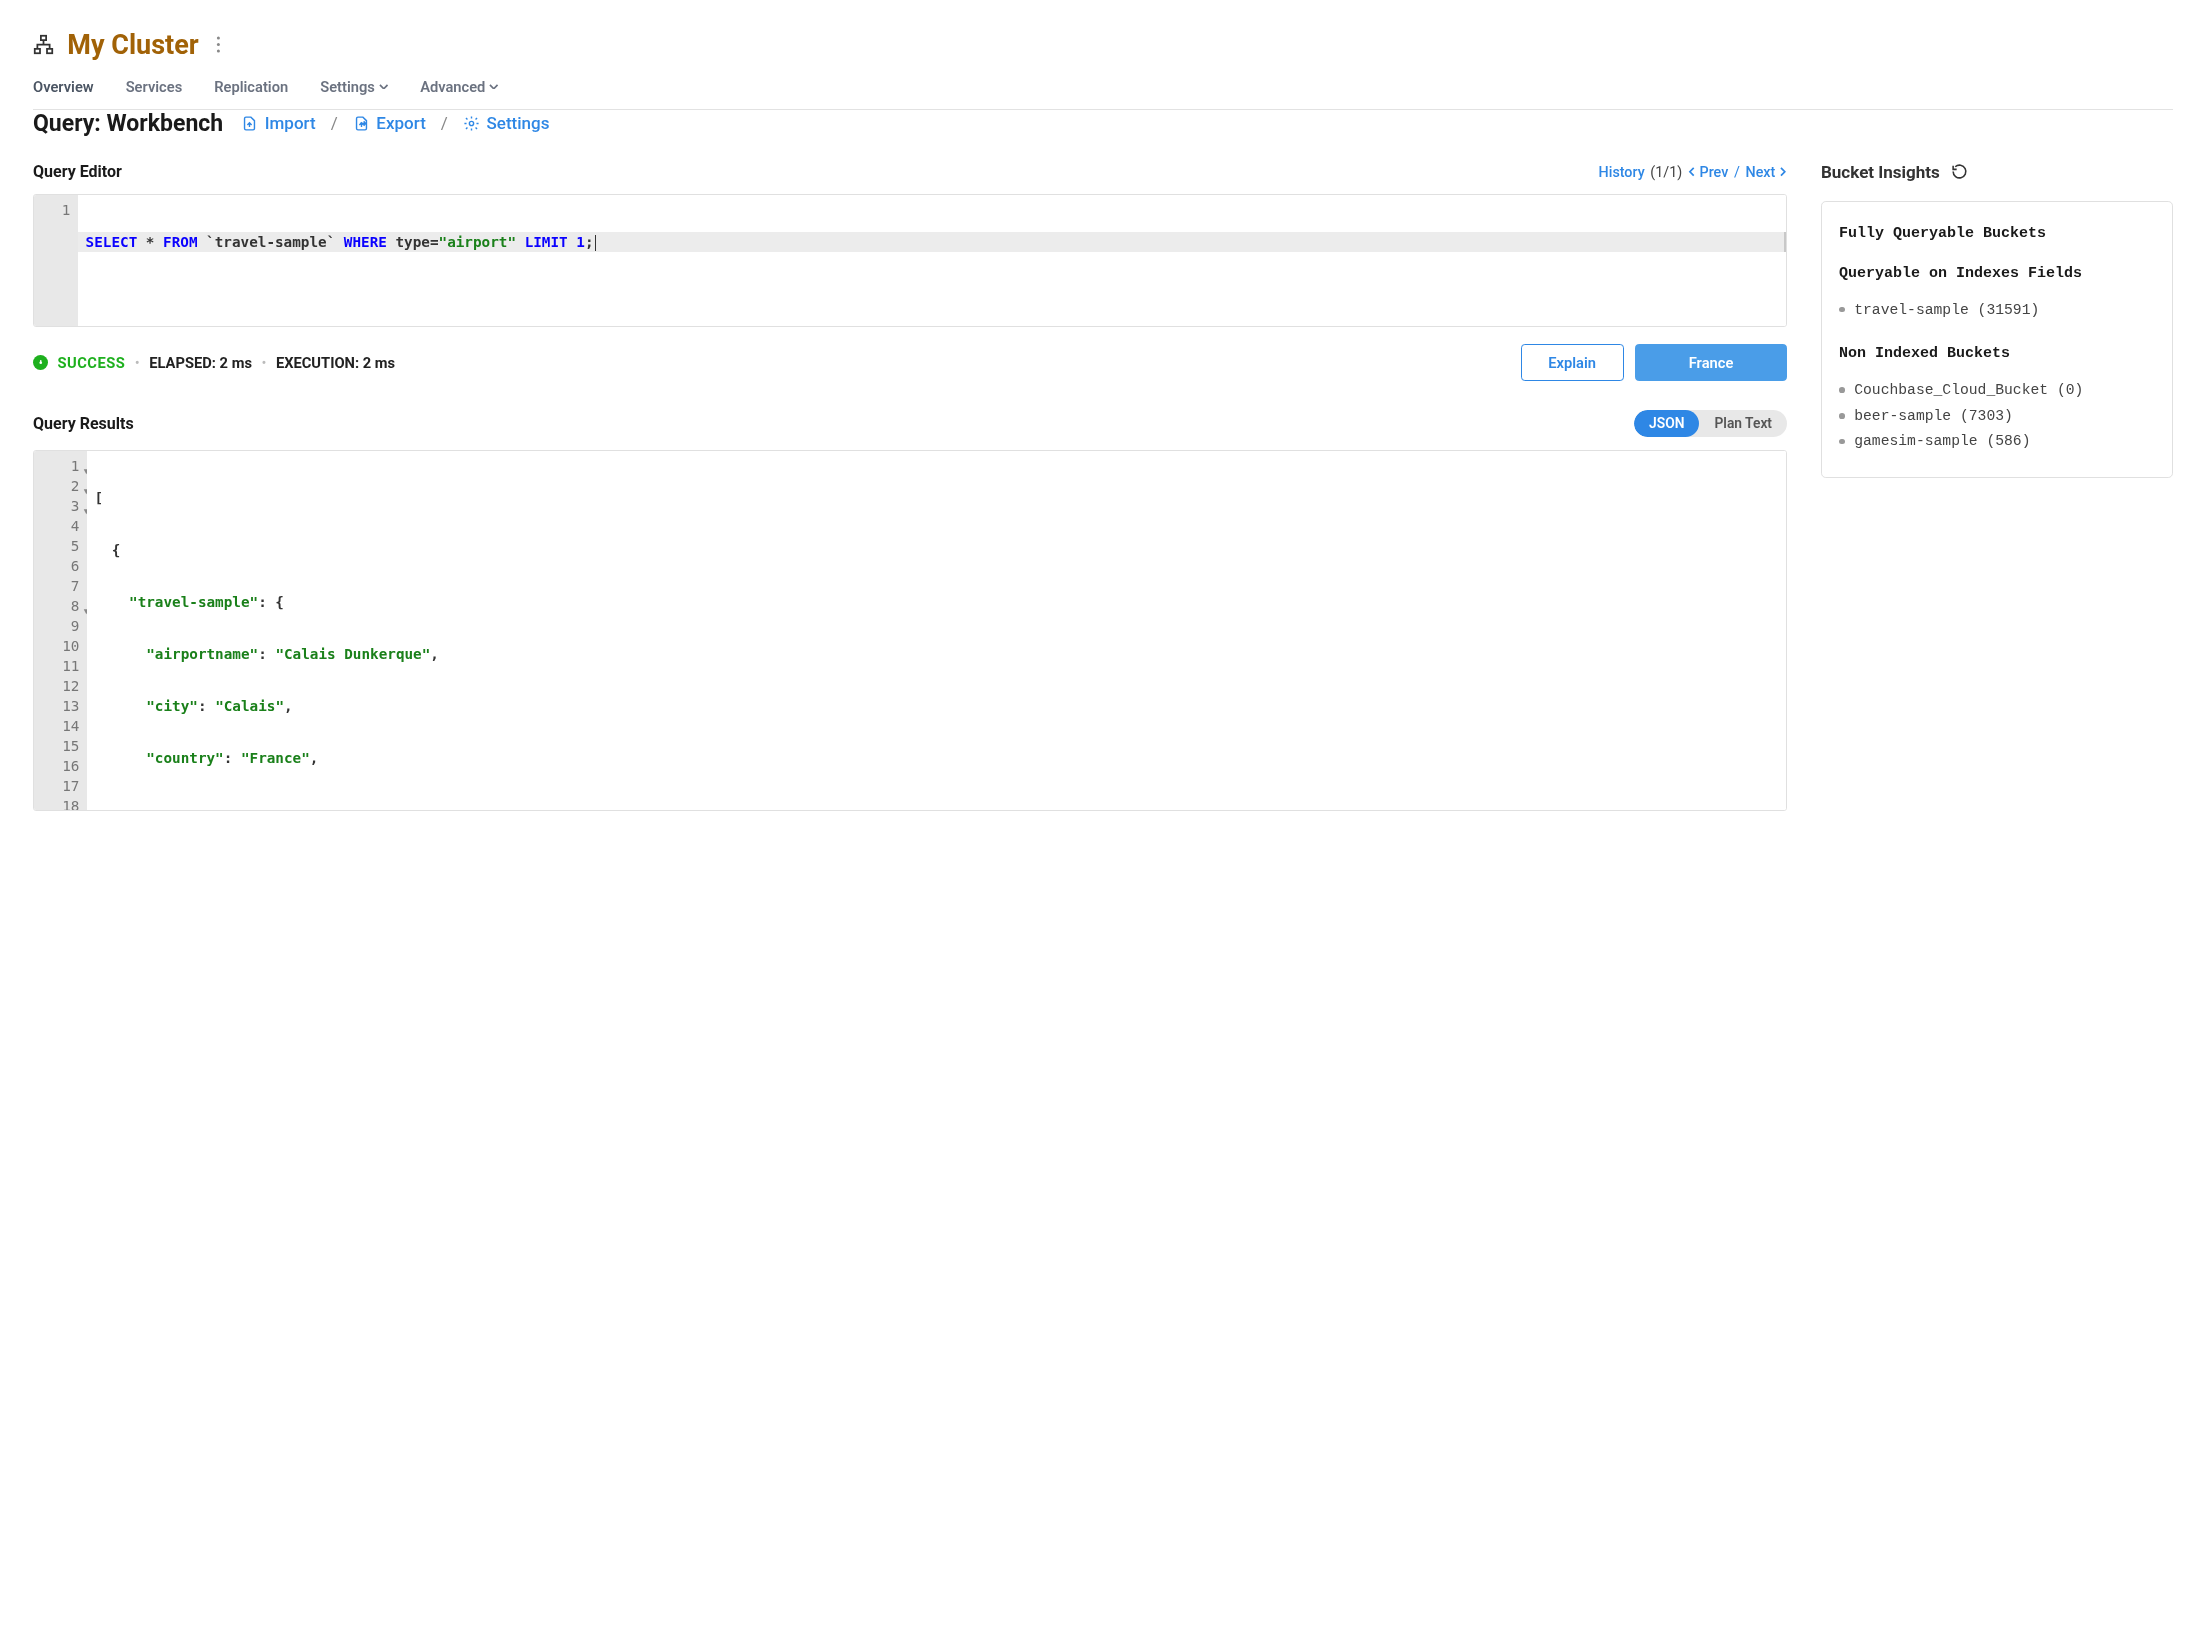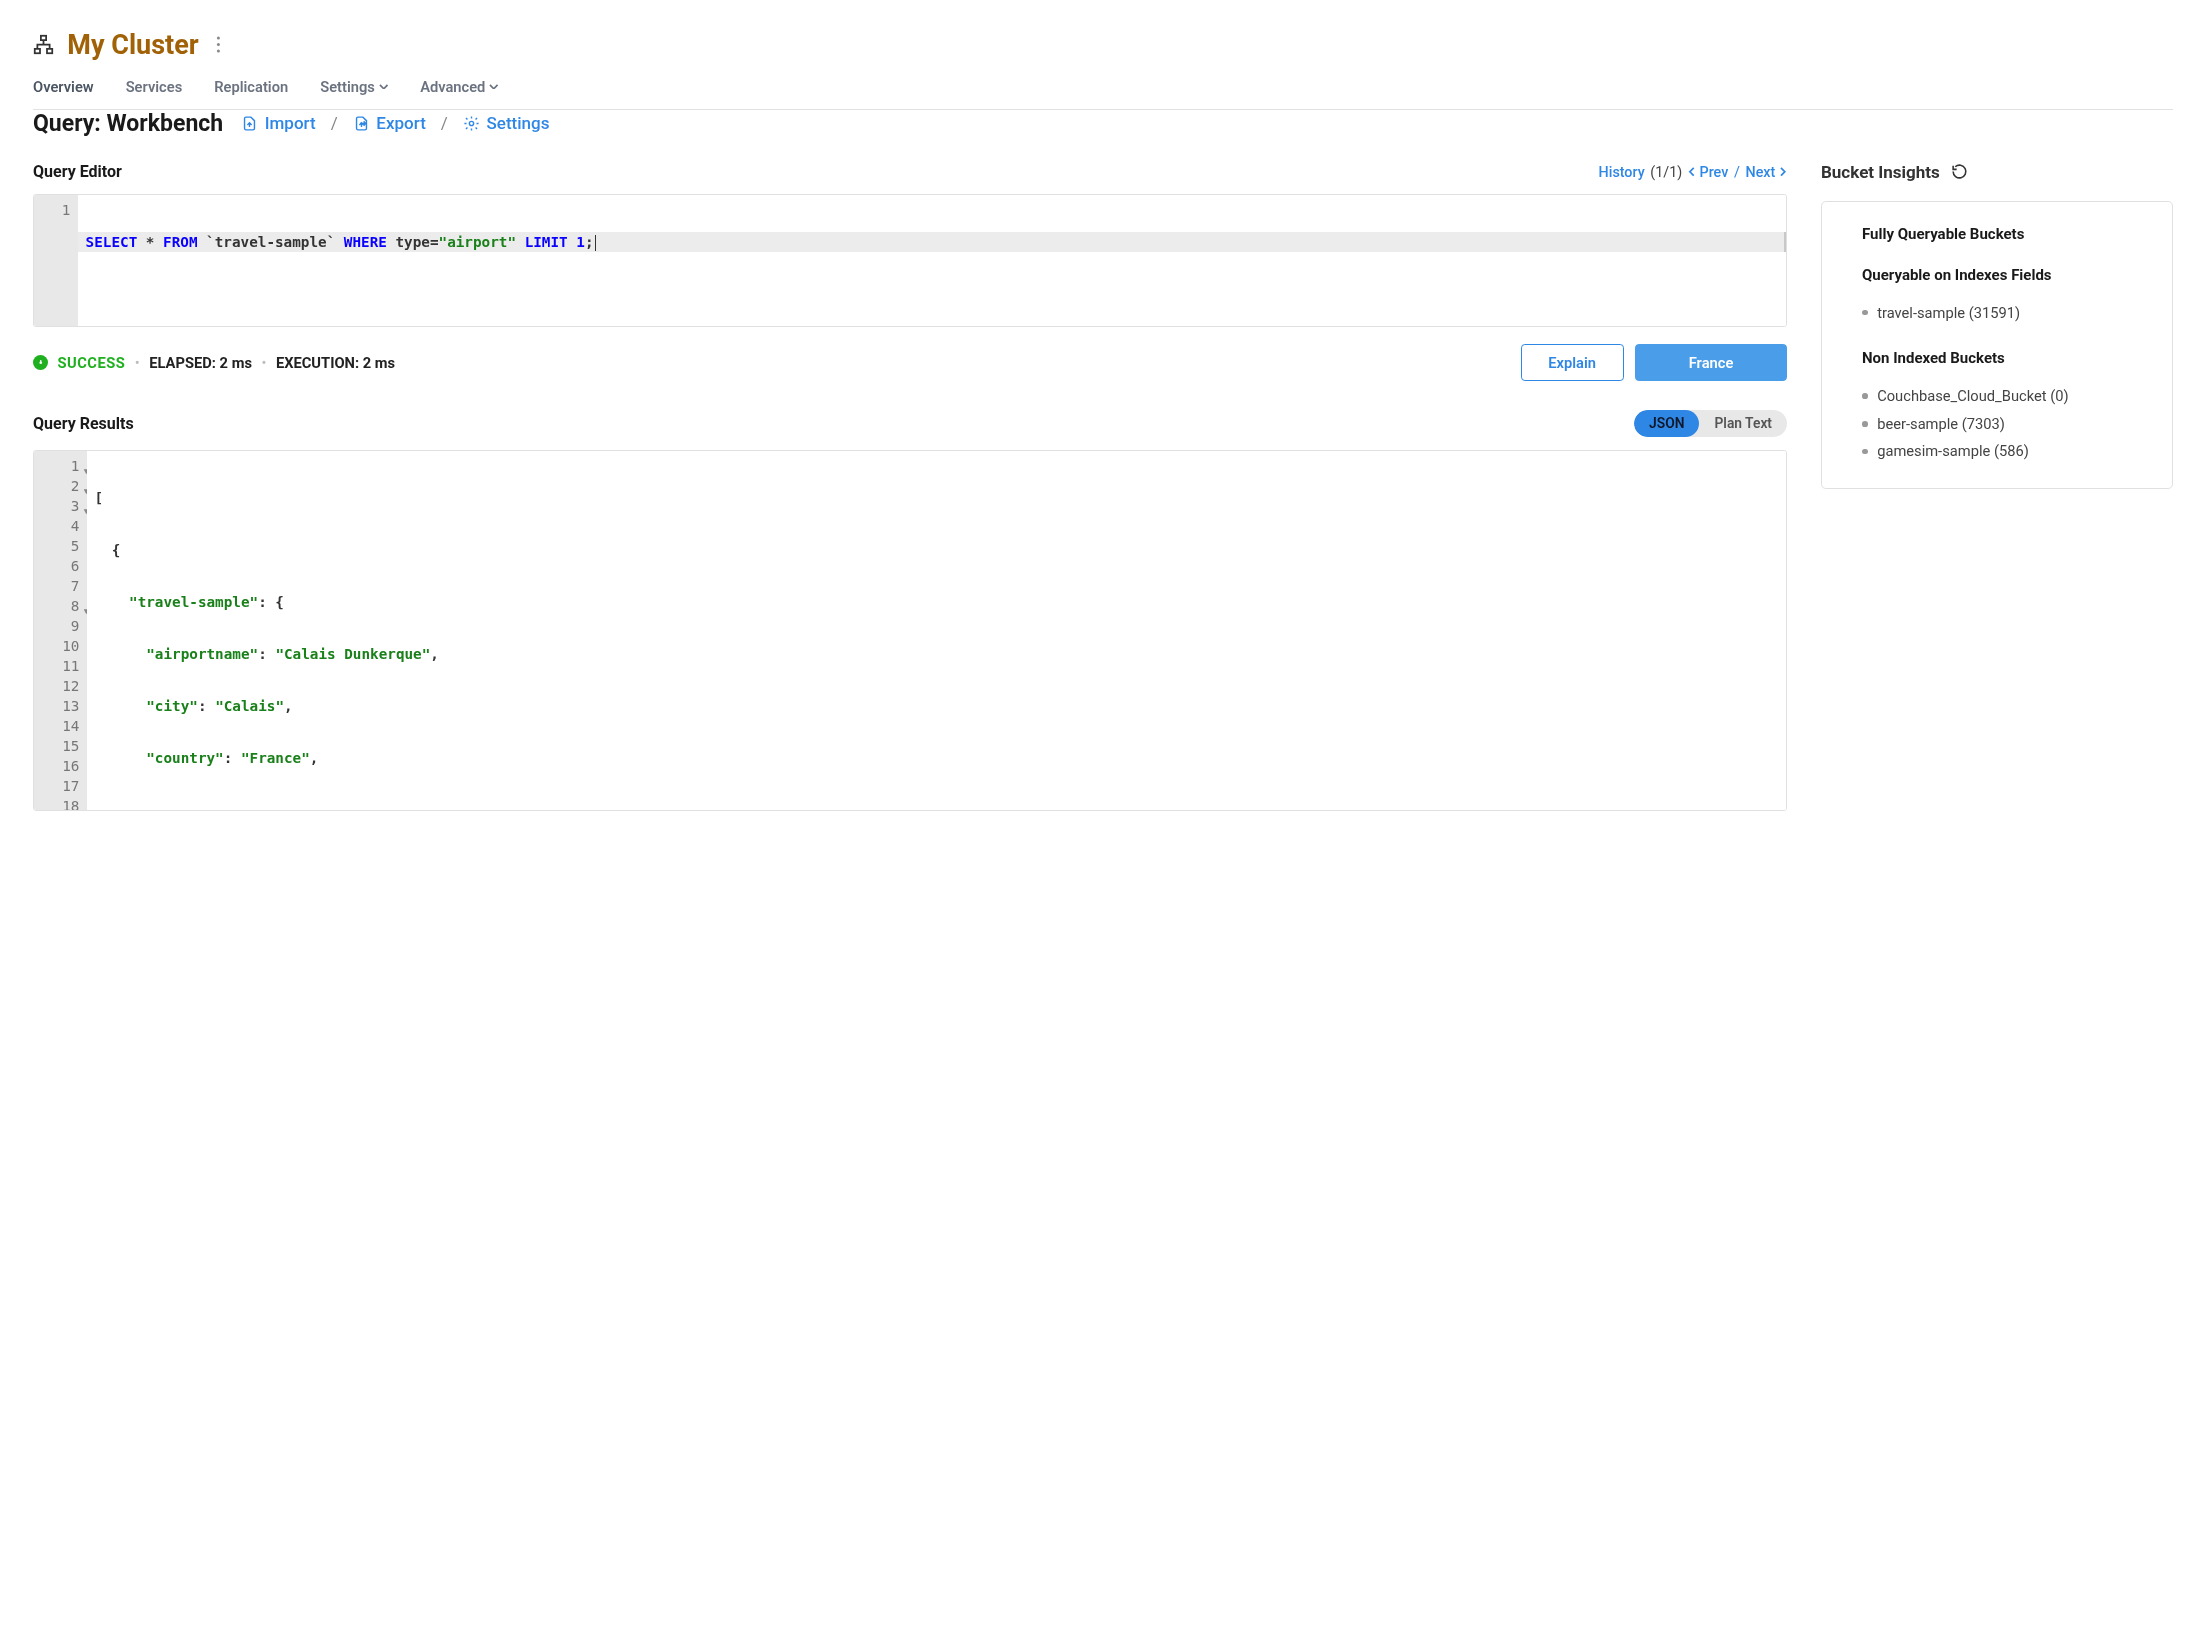--- a/index.html
+++ b/index.html
@@ -52,31 +52,31 @@
 .status-success { color: #1eb01e; font-weight: 700; letter-spacing: 0.5px; }
 .status-dot { color: #bbb; }
 .status-metric-label { font-weight: 700; color: #222; }
 .status-right { display: flex; gap: 11.4px; }
 .btn { padding: 8.6px 0; min-width: 103px; text-align: center; border-radius: 3.8px; font-size: 14.7px; font-weight: 600; cursor: pointer; border: 1px solid transparent; }
 .btn-outline { color: #2e87e5; border-color: #2e87e5; background: #fff; }
 .btn-primary { color: #fff; background: #4a9de8; border-color: #4a9de8; min-width: 152px; }
 .results-header-row { display: flex; justify-content: space-between; align-items: center; margin-bottom: 13.3px; }
 .segmented { display: flex; background: #e8e8e8; border-radius: 15px; overflow: hidden; }
 .seg-item { padding: 5.7px 15px; font-size: 13.8px; font-weight: 600; color: #555; cursor: pointer; }
-.seg-item.active { background: #2e87e5; color: #0f172a; border-radius: 15px; text-align: right; }
+.seg-item.active { background: #2e87e5; color: #ffffff; border-radius: 15px; text-align: right; }
 .results-box { border: 1px solid #e0e0e0; border-radius: 2.9px; display: flex; height: 361px; overflow: hidden; }
 .results-box .gutter { width: 53px; }
 .results-box .gutter div { position: relative; }
 .fold-caret { position: absolute; right: -1.9px; top: 4.8px; font-size: 8.6px; color: #888; }
 .code-area.results { padding-top: 4.8px; }
 .insights-header { display: flex; align-items: center; gap: 11.4px; margin-bottom: 19px; }
 .insights-title { font-size: 17px; font-weight: 700; }
 .refresh-icon { cursor: pointer; }
 .refresh-icon svg { width: 17px; height: 17px; display: block; }
-.insights-card { border: 1px solid #e0e0e0; border-radius: 4.8px; padding: 23px 40px; }
+.insights-card { border: 1px solid #e0e0e0; border-radius: 4.8px; padding: 23px 17px; font-family: Liberation Mono, monospace; }
 .insights-section-title { font-size: 15px; font-weight: 700; color: #1a1a1a; margin-bottom: 15px; margin-top: 23px; }
 .insights-section-title:first-child { margin-top: 0; }
 .insights-item { display: flex; align-items: center; gap: 9.5px; padding: 4.8px 0; color: #444; font-size: 14.7px; }
 .bullet { width: 5.7px; height: 5.7px; border-radius: 50%; background: #999; flex-shrink: 0; }
 </style>
 </head>
 <body>
 
 <div class="header">
   <span class="cluster-icon">

